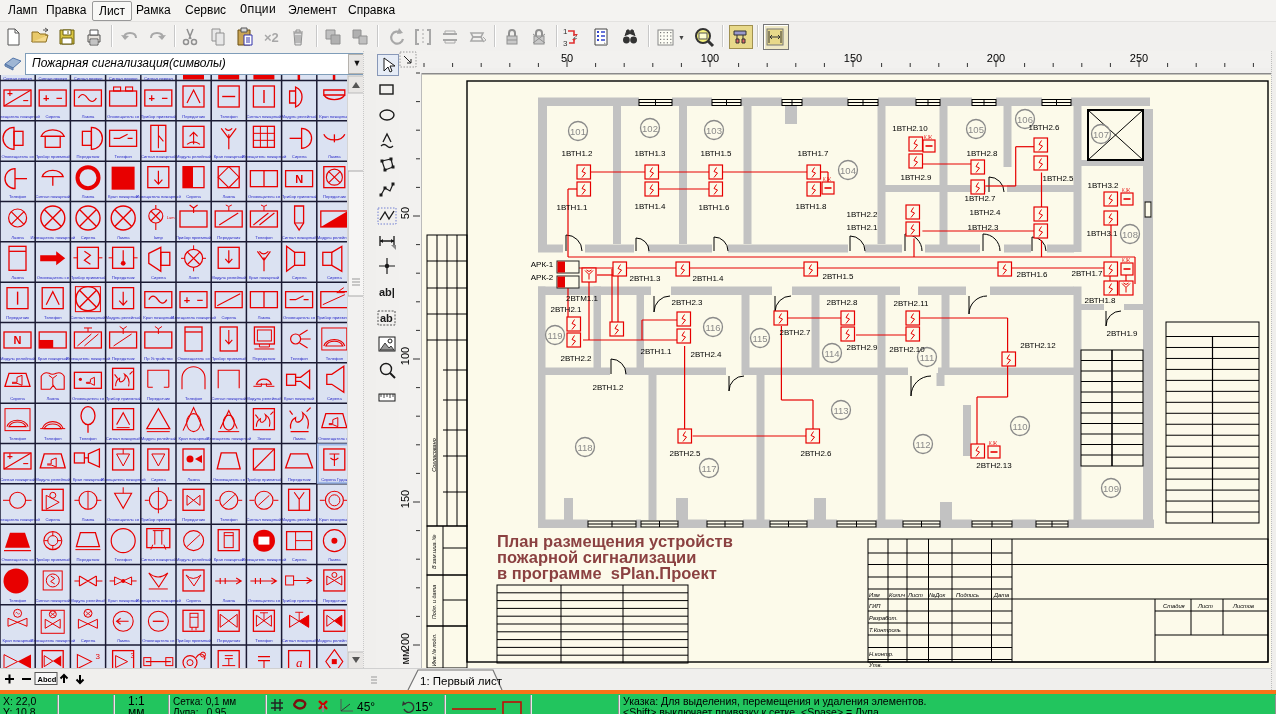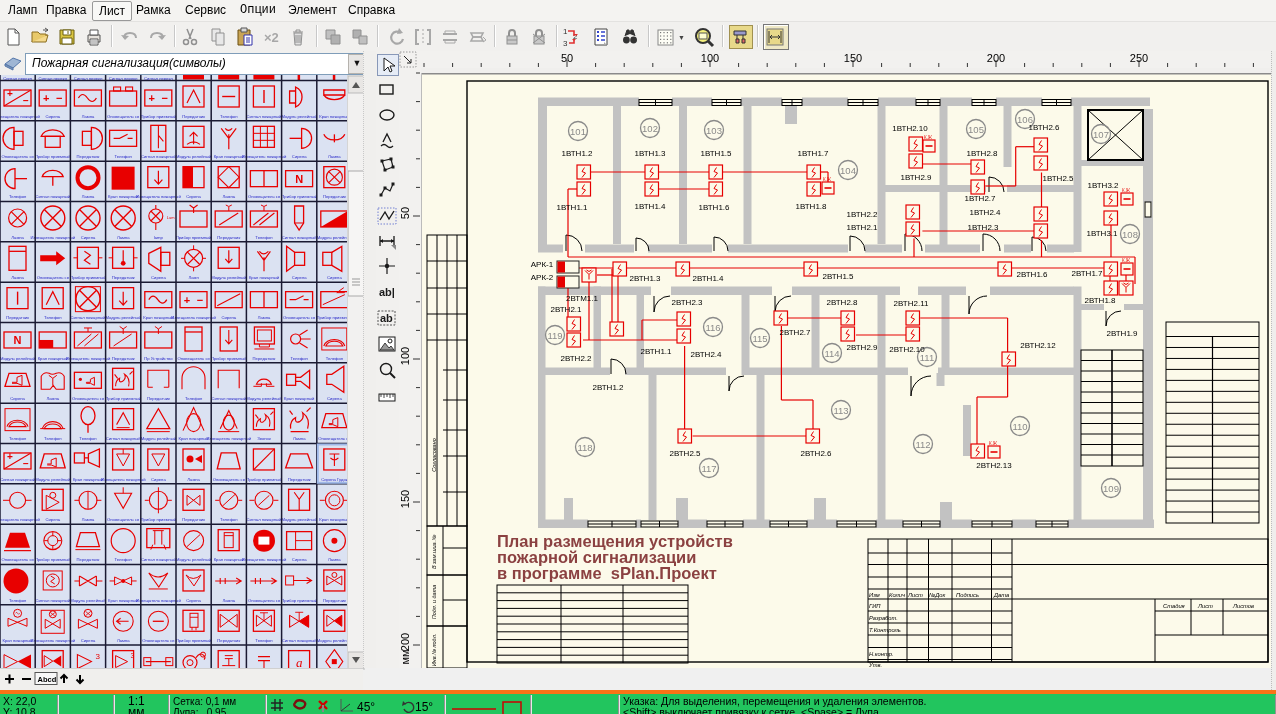--- a/index.html
+++ b/index.html
@@ -1670,20 +1670,25 @@
         <text x="542" y="280" font-size="8" fill="#000" text-anchor="middle">АРК-2</text>
       </svg></div>
 <div class="abs" id="panelfoot"><svg width="363" height="22" viewBox="0 0 363 22">
         <path d="M5 10 h9 M9.5 5.5 v9" stroke="#000" stroke-width="2"></path>
         <path d="M22 10 h9" stroke="#000" stroke-width="2"></path>
         <rect x="35" y="3.5" width="22" height="12" fill="#F8F8F8" stroke="#555"></rect>
         <text x="37.5" y="12.5" font-size="7.5" font-weight="bold" font-family="Liberation Sans">Abcd</text>
         <path d="M64 14 v-8 m-3.5 3.5 l3.5 -3.5 3.5 3.5" stroke="#000" stroke-width="2" fill="none"></path>
         <path d="M80 6 v8 m-3.5 -3.5 l3.5 3.5 3.5 -3.5" stroke="#000" stroke-width="2" fill="none"></path>
       </svg></div>
+<div class="abs" id="tabbar"><svg width="913" height="22" viewBox="0 0 913 22">
+        <path d="M45 21 L55 1 L130 1 L139 21" fill="#F6F5F3" stroke="#777" stroke-width="1.2"></path>
+        <text x="57" y="15.5" font-size="11.5" fill="#000" font-family="Liberation Sans">1: Первый лист</text>
+        <path d="M8 8 h6 M8 11 h6 M8 14 h6" stroke="#999"></path>
+      </svg></div>
 <div class="abs" id="statusbar">
       <div class="scell" style="left:0px;width:57px;">
         <div style="font-size:10.5px;line-height:11px;padding:1px 0 0 3px;">X: 22,0<br>Y: 10,8</div>
       </div>
       <div class="scell" style="left:59px;width:54px;"></div>
       <div class="scell" style="left:115px;width:53px;">
         <div style="font-size:12px;line-height:11px;padding:1px 0 16px 3px;">&nbsp;&nbsp;&nbsp;1:1<br>&nbsp;&nbsp;&nbsp;мм</div>
       </div>
       <div class="scell" style="left:170px;width:95px;">
         <div style="font-size:10px;line-height:11px;padding:1px 0 0 3px;">Сетка: 0,1 мм<br>Лупа:&nbsp;&nbsp;&nbsp;0,95</div>

